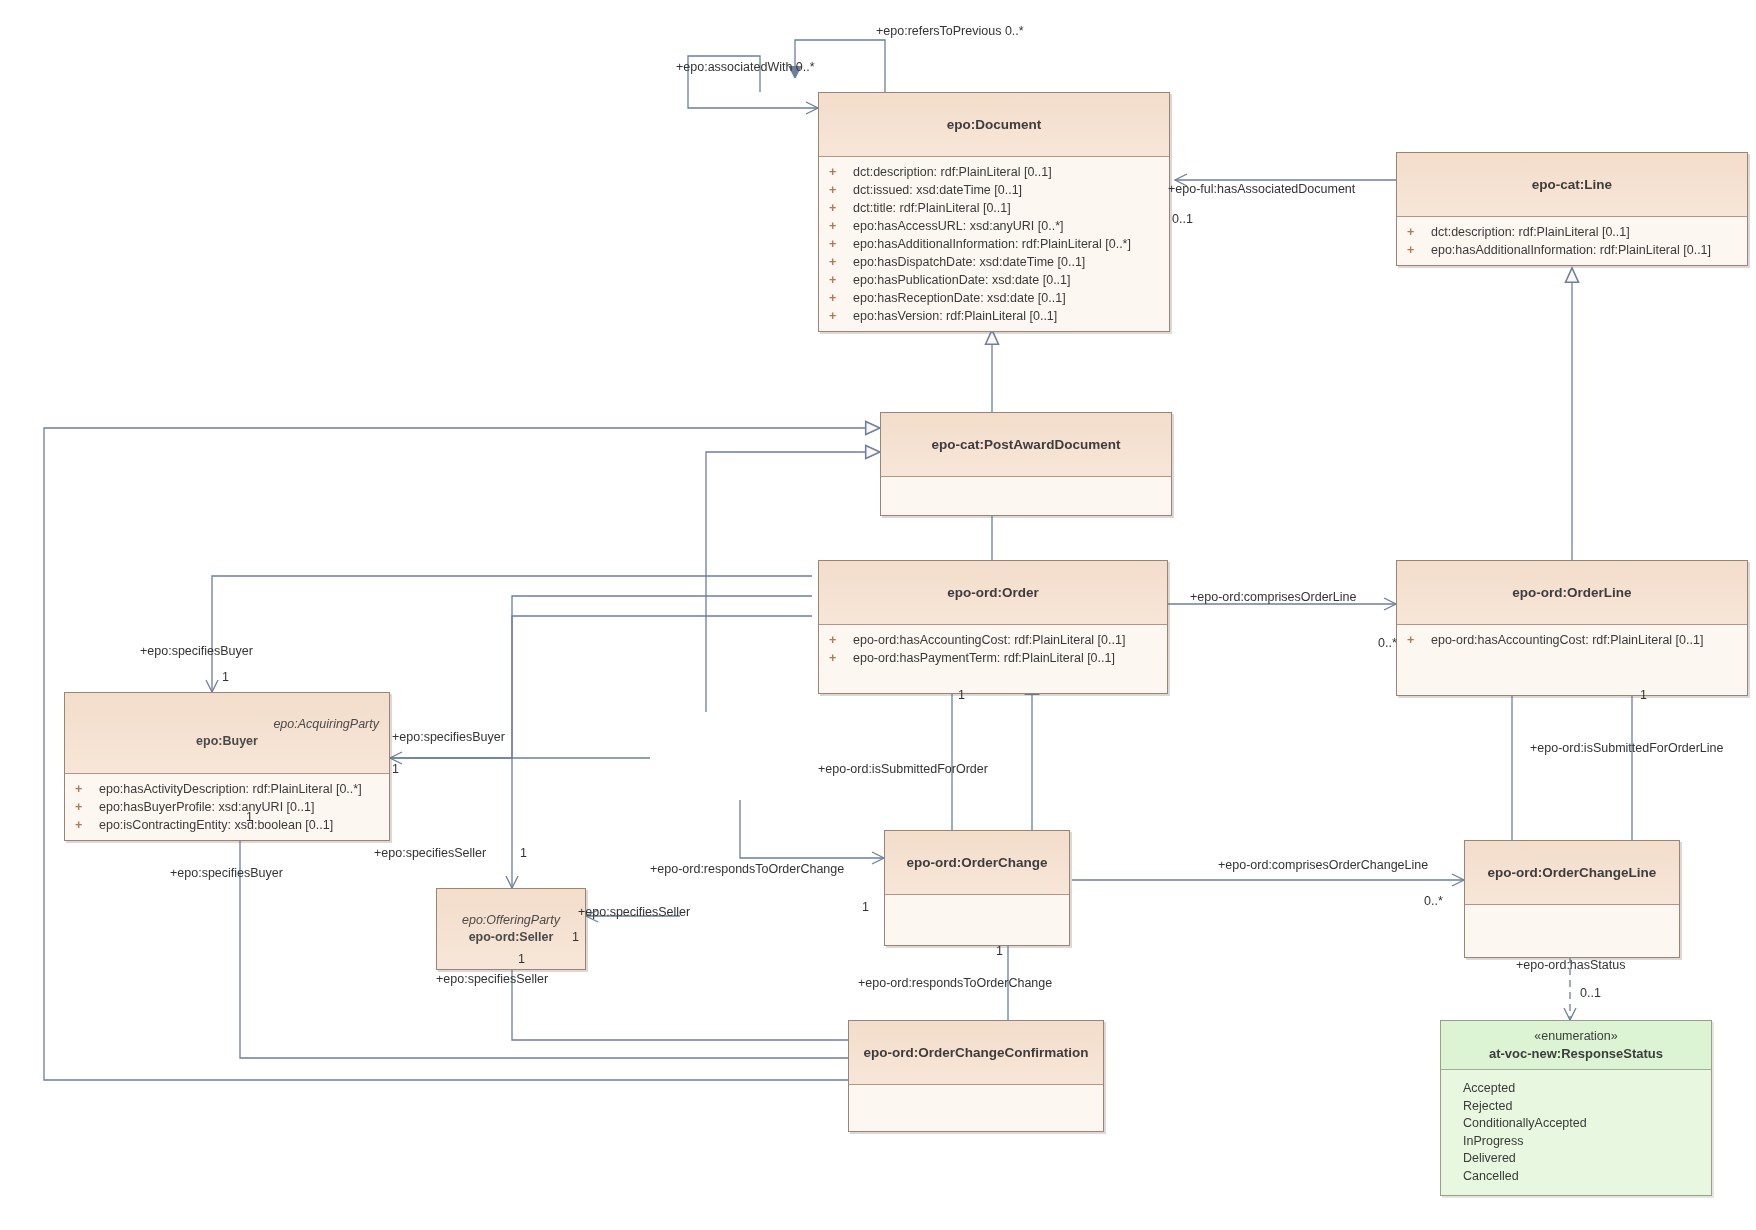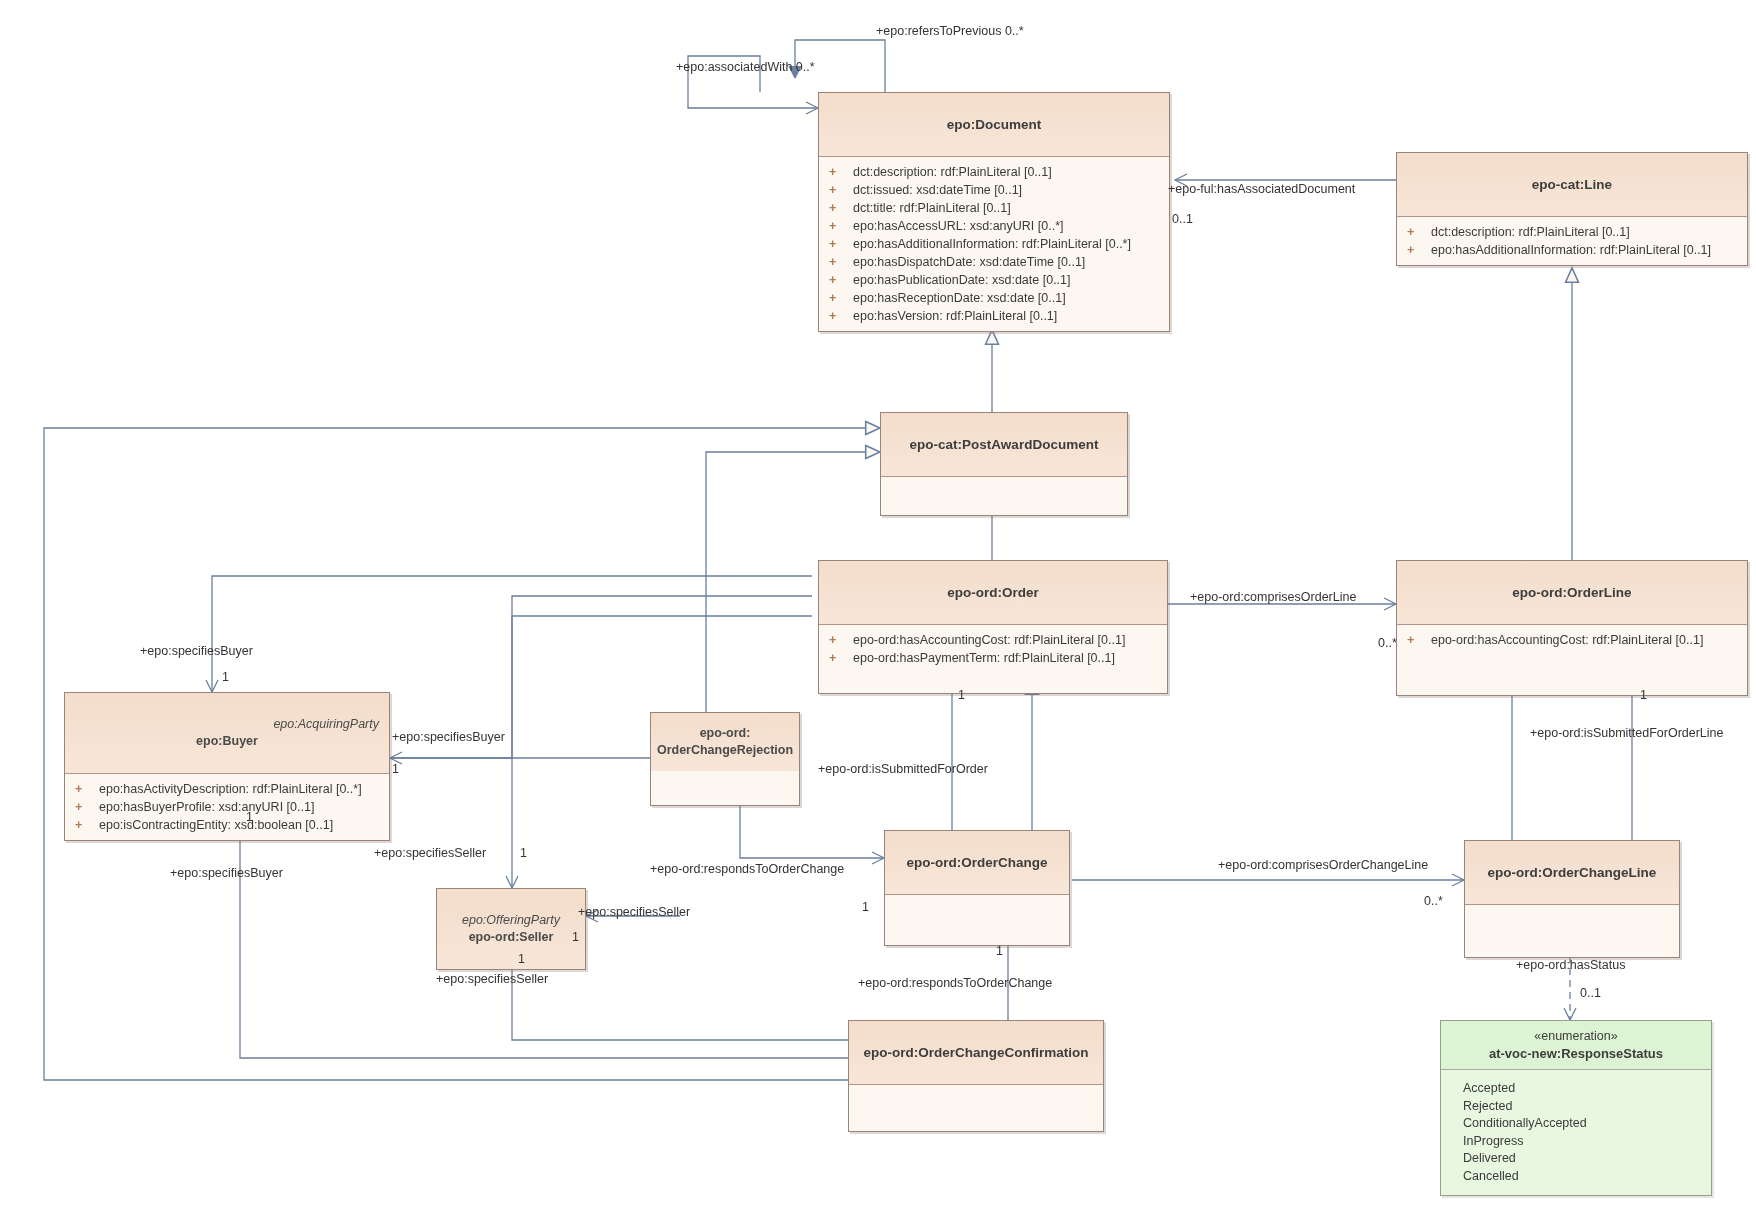--- a/index.html
+++ b/index.html
@@ -132,21 +132,21 @@
   </div>
 
   <div class="uml" style="left:1396px;top:152px;width:352px;">
     <div class="hdr">epo-cat:Line</div>
     <div class="body">
       <div class="attr"><span class="vis">+</span><span>dct:description: rdf:PlainLiteral [0..1]</span></div>
       <div class="attr"><span class="vis">+</span><span>epo:hasAdditionalInformation: rdf:PlainLiteral [0..1]</span></div>
     </div>
   </div>
 
-  <div class="uml empty" style="left:880px;top:412px;width:248px;">
+  <div class="uml empty" style="left:880px;top:412px;width:292px;">
     <div class="hdr">epo-cat:PostAwardDocument</div>
     <div class="body"></div>
   </div>
 
   <div class="uml" style="left:818px;top:560px;width:350px;">
     <div class="hdr">epo-ord:Order</div>
     <div class="body" style="padding-bottom:26px;">
       <div class="attr"><span class="vis">+</span><span>epo-ord:hasAccountingCost: rdf:PlainLiteral [0..1]</span></div>
       <div class="attr"><span class="vis">+</span><span>epo-ord:hasPaymentTerm: rdf:PlainLiteral [0..1]</span></div>
     </div>
@@ -171,27 +171,20 @@
     </div>
   </div>
 
   <div class="uml empty" style="left:436px;top:888px;width:150px;">
     <div class="hdr" style="border-bottom:none;">
       <span class="stereoc" style="font-style:italic;">epo:OfferingParty</span>
       <span class="stereoc" style="font-weight:bold;">epo-ord:Seller</span>
     </div>
   </div>
 
-  <div class="uml empty" style="left:650px;top:712px;width:150px;">
-    <div class="hdr" style="border-bottom:none;padding:12px 4px;">
-      <span class="stereoc" style="font-weight:bold;">epo-ord:</span>
-      <span class="stereoc" style="font-weight:bold;">OrderChangeRejection</span>
-    </div>
-    <div class="body" style="min-height:22px;"></div>
-  </div>
 
   <div class="uml empty" style="left:884px;top:830px;width:186px;">
     <div class="hdr">epo-ord:OrderChange</div>
     <div class="body" style="min-height:38px;"></div>
   </div>
 
   <div class="uml empty" style="left:1464px;top:840px;width:216px;">
     <div class="hdr">epo-ord:OrderChangeLine</div>
     <div class="body" style="min-height:40px;"></div>
   </div>
@@ -239,21 +232,21 @@
 
   <div class="lbl" style="left:578px;top:905px;">+epo:specifiesSeller</div>
   <div class="mult" style="left:572px;top:930px;">1</div>
 
   <div class="mult" style="left:518px;top:952px;">1</div>
   <div class="lbl" style="left:436px;top:972px;">+epo:specifiesSeller</div>
 
   <div class="lbl" style="left:818px;top:762px;">+epo-ord:isSubmittedForOrder</div>
   <div class="mult" style="left:958px;top:688px;">1</div>
 
-  <div class="lbl" style="left:1530px;top:726px;">+epo-ord:isSubmittedForOrderLine</div>
+  <div class="lbl" style="left:1530px;top:741px;">+epo-ord:isSubmittedForOrderLine</div>
   <div class="mult" style="left:1640px;top:688px;">1</div>
 
   <div class="lbl" style="left:650px;top:862px;">+epo-ord:respondsToOrderChange</div>
   <div class="mult" style="left:862px;top:900px;">1</div>
 
   <div class="lbl" style="left:858px;top:976px;">+epo-ord:respondsToOrderChange</div>
   <div class="mult" style="left:996px;top:944px;">1</div>
 
   <div class="lbl" style="left:1218px;top:858px;">+epo-ord:comprisesOrderChangeLine</div>
   <div class="mult" style="left:1424px;top:894px;">0..*</div>

